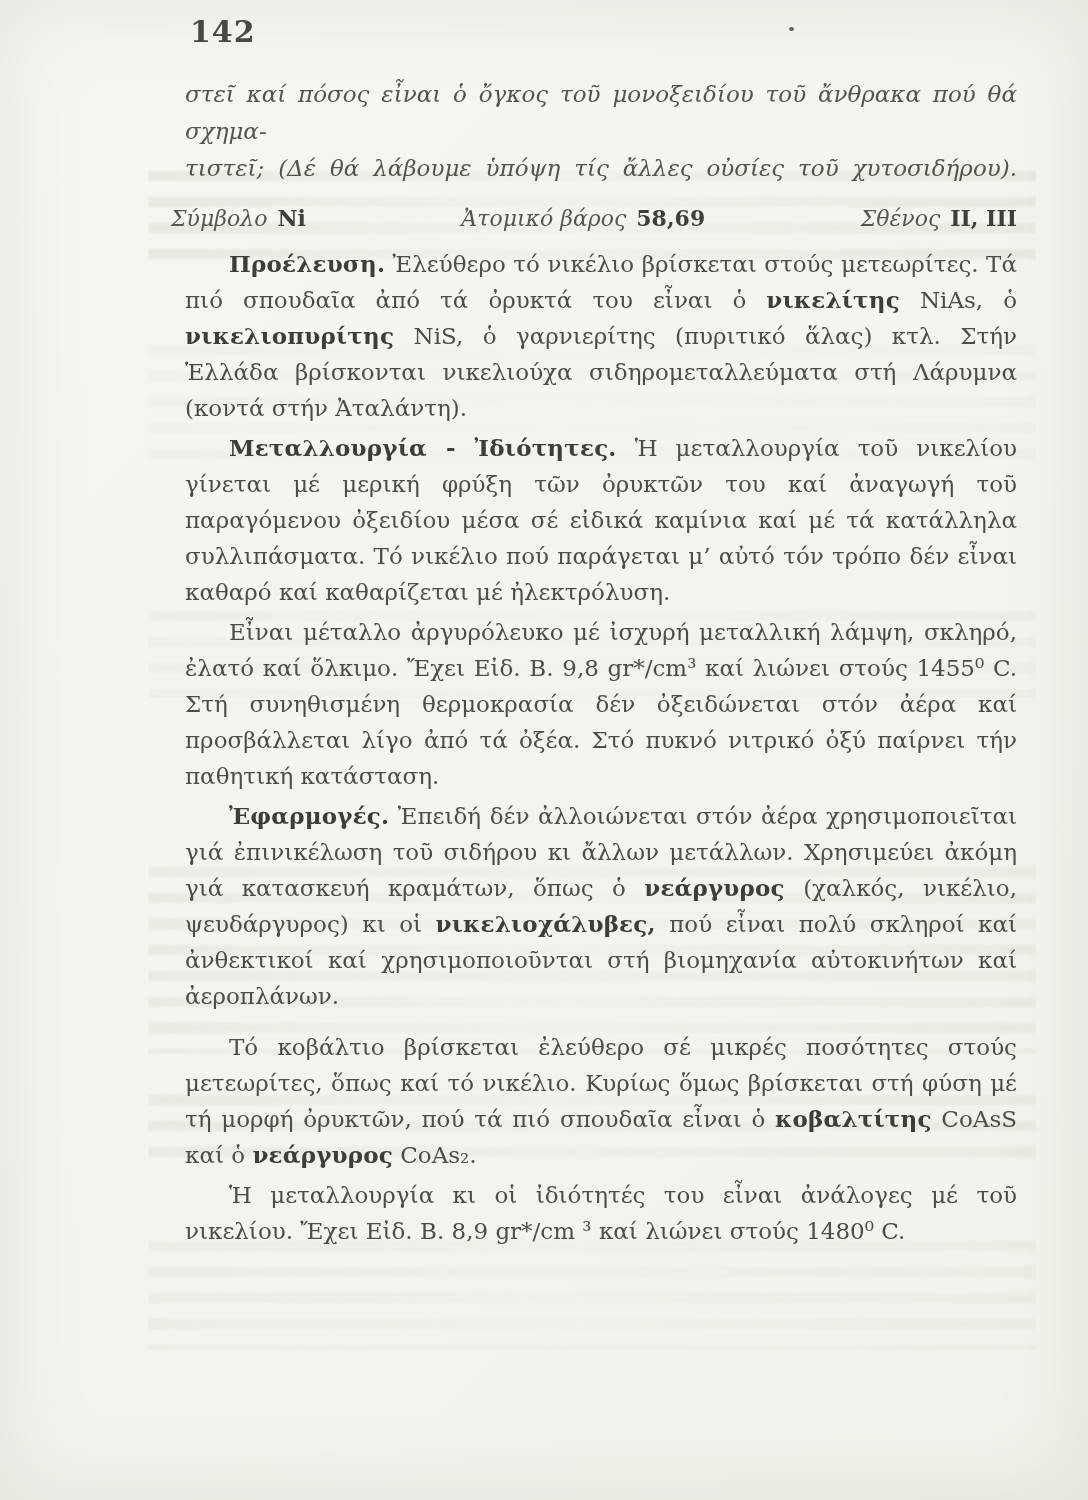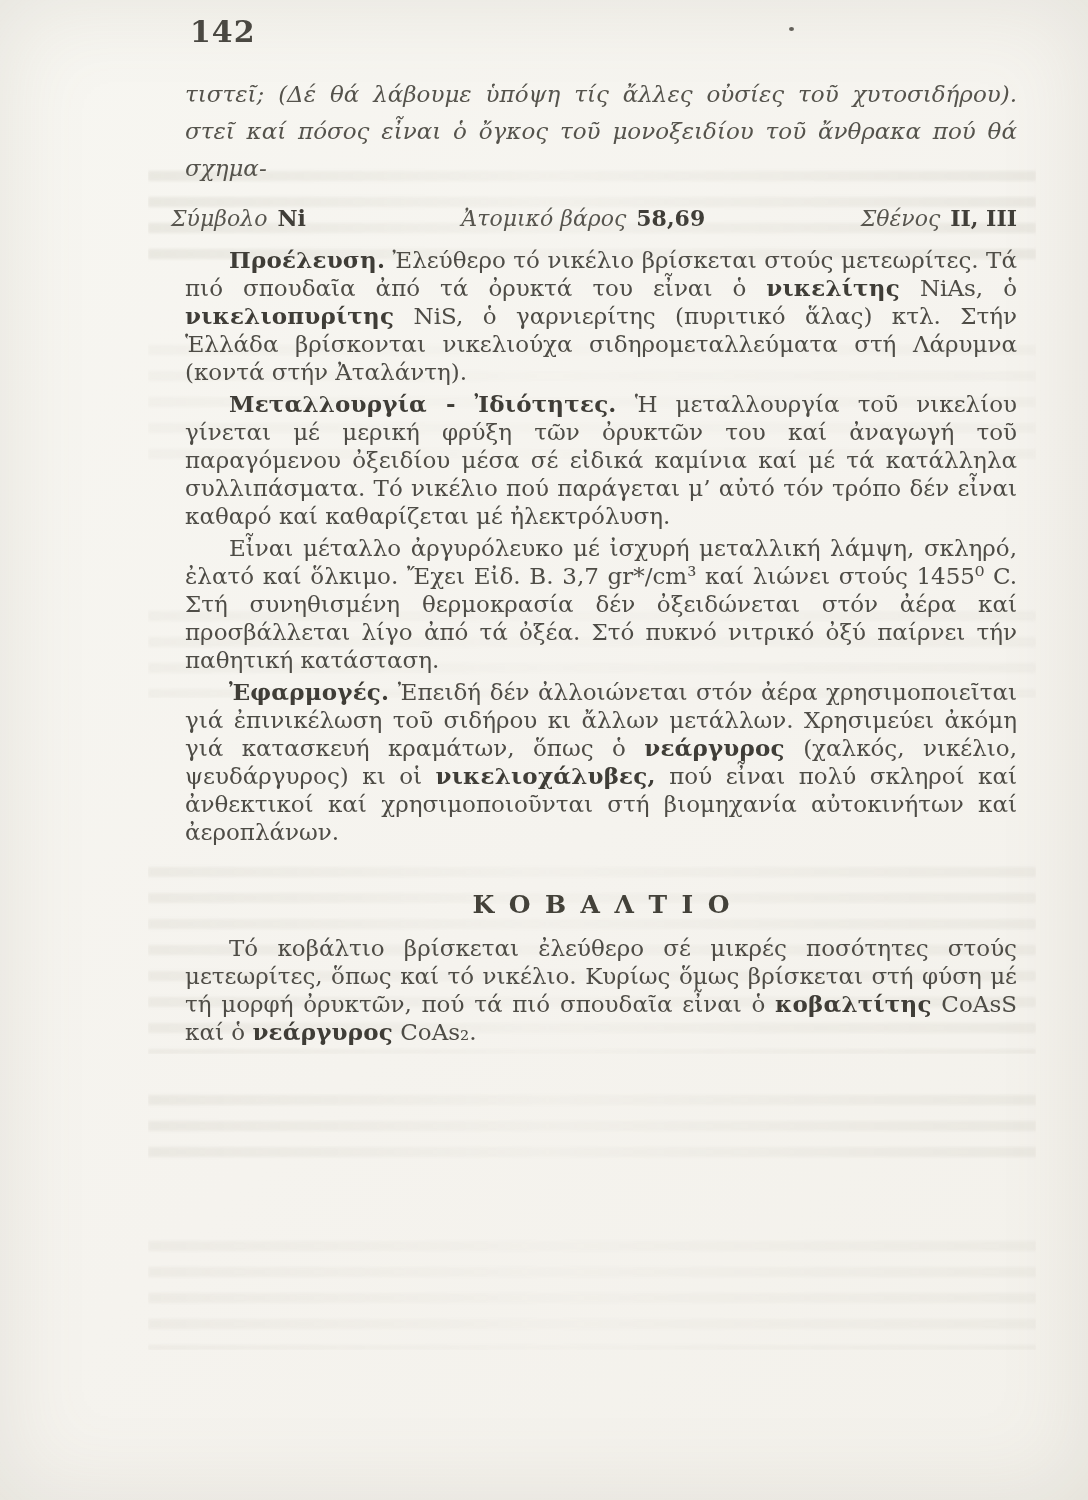--- a/index.html
+++ b/index.html
@@ -50,21 +50,21 @@
   .sec-nickel .el-title{margin-top:56px;}
   .sec-cobalt .el-title{margin-top:44px;}
 
   .props{
     display:flex;justify-content:space-between;align-items:baseline;
     margin:18px 0 0 -14px;font-size:22px;
   }
   .plabel{font-style:italic;font-weight:400;color:#57554e;margin-right:10px;}
   .pvalue{font-style:normal;font-weight:700;color:#403e38;text-align:center;}
 
-  .paragraphs{margin-top:15px;font-size:23px;line-height:28px;}
+  .paragraphs{margin-top:15px;font-size:23px;line-height:36px;}
   .paragraphs p.par{
     margin:0 0 4px 0;text-align:justify;text-indent:44px;
   }
   .paragraphs p.par b{font-weight:700;color:#3f3d37;letter-spacing:.2px;}
 </style>
 </head>
 <body>
 
 <div class="page">
 
@@ -74,45 +74,45 @@
   <div class="ghost g4"></div>
   <div class="ghost g5"></div>
   <div class="ghost g6"></div>
   <div class="speck"></div>
 
   <div class="page-number">142</div>
 
   <div class="content">
 
     <div class="intro">
+      <div class="intro-line">στεῖ καί πόσος εἶναι ὁ ὄγκος τοῦ μονοξειδίου τοῦ ἄνθρακα πού θά σχημα-</div>
       <div class="intro-line">τιστεῖ; (Δέ θά λάβουμε ὑπόψη τίς ἄλλες οὐσίες τοῦ χυτοσιδήρου).</div>
-      <div class="intro-line">στεῖ καί πόσος εἶναι ὁ ὄγκος τοῦ μονοξειδίου τοῦ ἄνθρακα πού θά σχημα-</div>
     </div>
 
     <section class="element-section sec-nickel">
       <div class="props">
         <span class="prop">
           <span class="plabel">Σύμβολο</span><span class="pvalue">Ni</span>
         </span>
         <span class="prop">
           <span class="plabel">Ἀτομικό βάρος</span><span class="pvalue">58,69</span>
         </span>
         <span class="prop">
           <span class="plabel">Σθένος</span><span class="pvalue">II, III</span>
         </span>
       </div>
       <div class="paragraphs">
           <p class="par"><b>Προέλευση.</b><span> Ἐλεύθερο τό νικέλιο βρίσκεται στούς μετεωρίτες. Τά πιό σπουδαῖα ἀπό τά ὀρυκτά του εἶναι ὁ </span><b>νικελίτης</b><span> NiAs, ὁ </span><b>νικελιοπυρίτης</b><span> NiS, ὁ γαρνιερίτης (πυριτικό ἅλας) κτλ. Στήν Ἑλλάδα βρίσκονται νικελιούχα σιδηρομεταλλεύματα στή Λάρυμνα (κοντά στήν Ἀταλάντη).</span></p>
           <p class="par"><b>Μεταλλουργία - Ἰδιότητες.</b><span> Ἡ μεταλλουργία τοῦ νικελίου γίνεται μέ μερική φρύξη τῶν ὀρυκτῶν του καί ἀναγωγή τοῦ παραγόμενου ὀξειδίου μέσα σέ εἰδικά καμίνια καί μέ τά κατάλληλα συλλιπάσματα. Τό νικέλιο πού παράγεται μ’ αὐτό τόν τρόπο δέν εἶναι καθαρό καί καθαρίζεται μέ ἠλεκτρόλυση.</span></p>
-          <p class="par"><span>Εἶναι μέταλλο ἀργυρόλευκο μέ ἰσχυρή μεταλλική λάμψη, σκληρό, ἐλατό καί ὅλκιμο. Ἔχει Εἰδ. Β. 3,7 gr*/cm³ καί λιώνει στούς 1455⁰ C. Στή συνηθισμένη θερμοκρασία δέν ὀξειδώνεται στόν ἀέρα καί προσβάλλεται λίγο ἀπό τά ὀξέα. Στό πυκνό νιτρικό ὀξύ παίρνει τήν παθητική κατάσταση.</span></p>
+          <p class="par"><span>Εἶναι μέταλλο ἀργυρόλευκο μέ ἰσχυρή μεταλλική λάμψη, σκληρό, ἐλατό καί ὅλκιμο. Ἔχει Εἰδ. Β. 9,8 gr*/cm³ καί λιώνει στούς 1455⁰ C. Στή συνηθισμένη θερμοκρασία δέν ὀξειδώνεται στόν ἀέρα καί προσβάλλεται λίγο ἀπό τά ὀξέα. Στό πυκνό νιτρικό ὀξύ παίρνει τήν παθητική κατάσταση.</span></p>
           <p class="par"><b>Ἐφαρμογές.</b><span> Ἐπειδή δέν ἀλλοιώνεται στόν ἀέρα χρησιμοποιεῖται γιά ἐπινικέλωση τοῦ σιδήρου κι ἄλλων μετάλλων. Χρησιμεύει ἀκόμη γιά κατασκευή κραμάτων, ὅπως ὁ </span><b>νεάργυρος</b><span> (χαλκός, νικέλιο, ψευδάργυρος) κι οἱ </span><b>νικελιοχάλυβες,</b><span> πού εἶναι πολύ σκληροί καί ἀνθεκτικοί καί χρησιμοποιοῦνται στή βιομηχανία αὐτοκινήτων καί ἀεροπλάνων.</span></p>
         </div>
     </section>
 
     <section class="element-section sec-cobalt">
-      <h2 class="el-title">ΚΟΒΑΛΤΙΟ</h2>
       <div class="paragraphs">
           <p class="par"><span>Τό κοβάλτιο βρίσκεται ἐλεύθερο σέ μικρές ποσότητες στούς μετεωρίτες, ὅπως καί τό νικέλιο. Κυρίως ὅμως βρίσκεται στή φύση μέ τή μορφή ὀρυκτῶν, πού τά πιό σπουδαῖα εἶναι ὁ </span><b>κοβαλτίτης</b><span> CoAsS καί ὁ </span><b>νεάργυρος</b><span> CoAs₂.</span></p>
+          <p class="par"><span>Ἡ μεταλλουργία κι οἱ ἰδιότητές του εἶναι ἀνάλογες μέ τοῦ νικελίου. Ἔχει Εἰδ. Β. 8,9 gr*/cm ³ καί λιώνει στούς 1480⁰ C.</span></p>
         </div>
     </section>
 
   </div>
 </div>
 
 </body></html>

